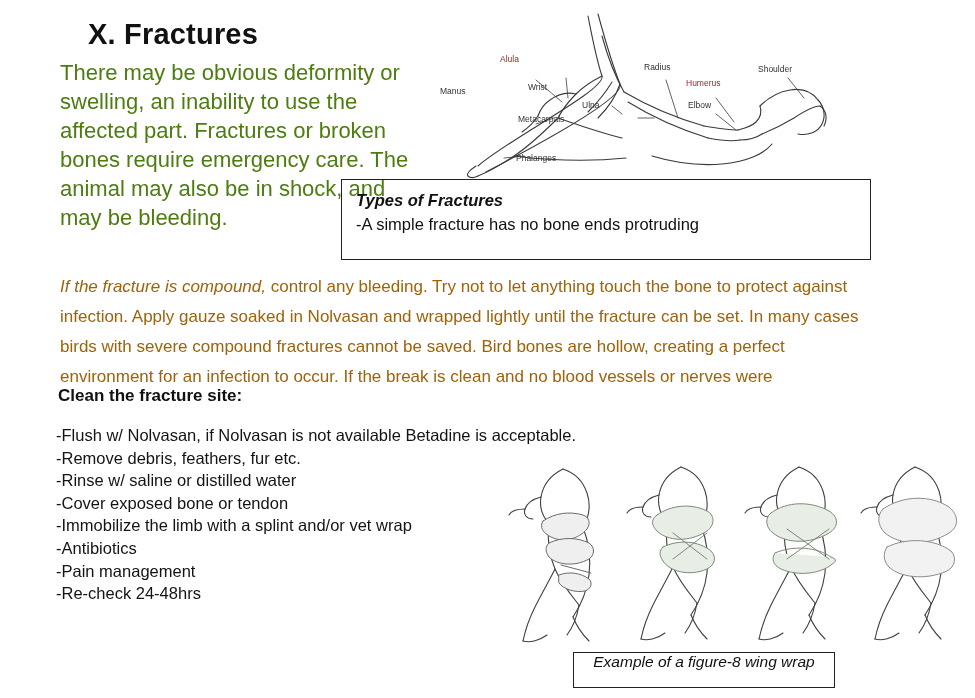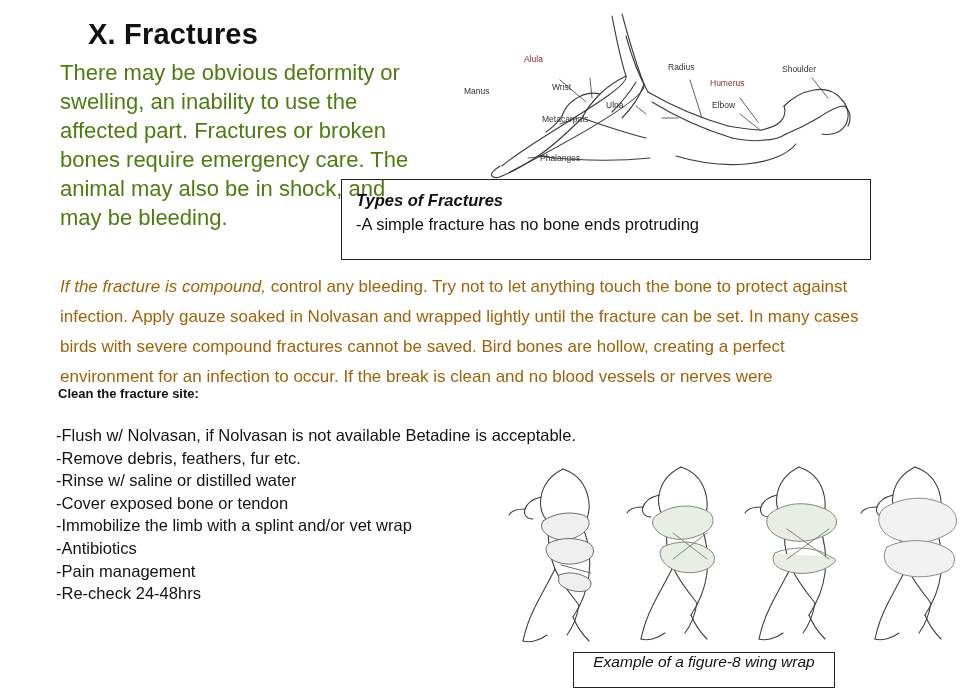--- a/index.html
+++ b/index.html
@@ -77,21 +77,21 @@
   }
   .body-par .lead {
     font-style: italic;
   }
 
   
   .clean-head {
     position: absolute;
     left: 58px;
     top: 386px;
-    font-size: 13px;
+    font-size: 17px;
     font-weight: bold;
   }
   .clean-list {
     position: absolute;
     left: 56px;
     top: 408px;
     width: 480px;
     font-size: 16.5px;
     line-height: 22.6px;
     color: #141414;
@@ -111,21 +111,21 @@
     display: flex;
     align-items: flex-start;
     justify-content: center;
     font-size: 15.5px;
     font-style: italic;
   }
 
   
   .fig-wing {
     position: absolute;
-    left: 440px;
+    left: 416px;
     top: 6px;
     width: 420px;
     height: 180px;
     text-align: center;
   }
   .fig-wraps {
     position: absolute;
     left: 495px;
     top: 455px;
     width: 470px;

